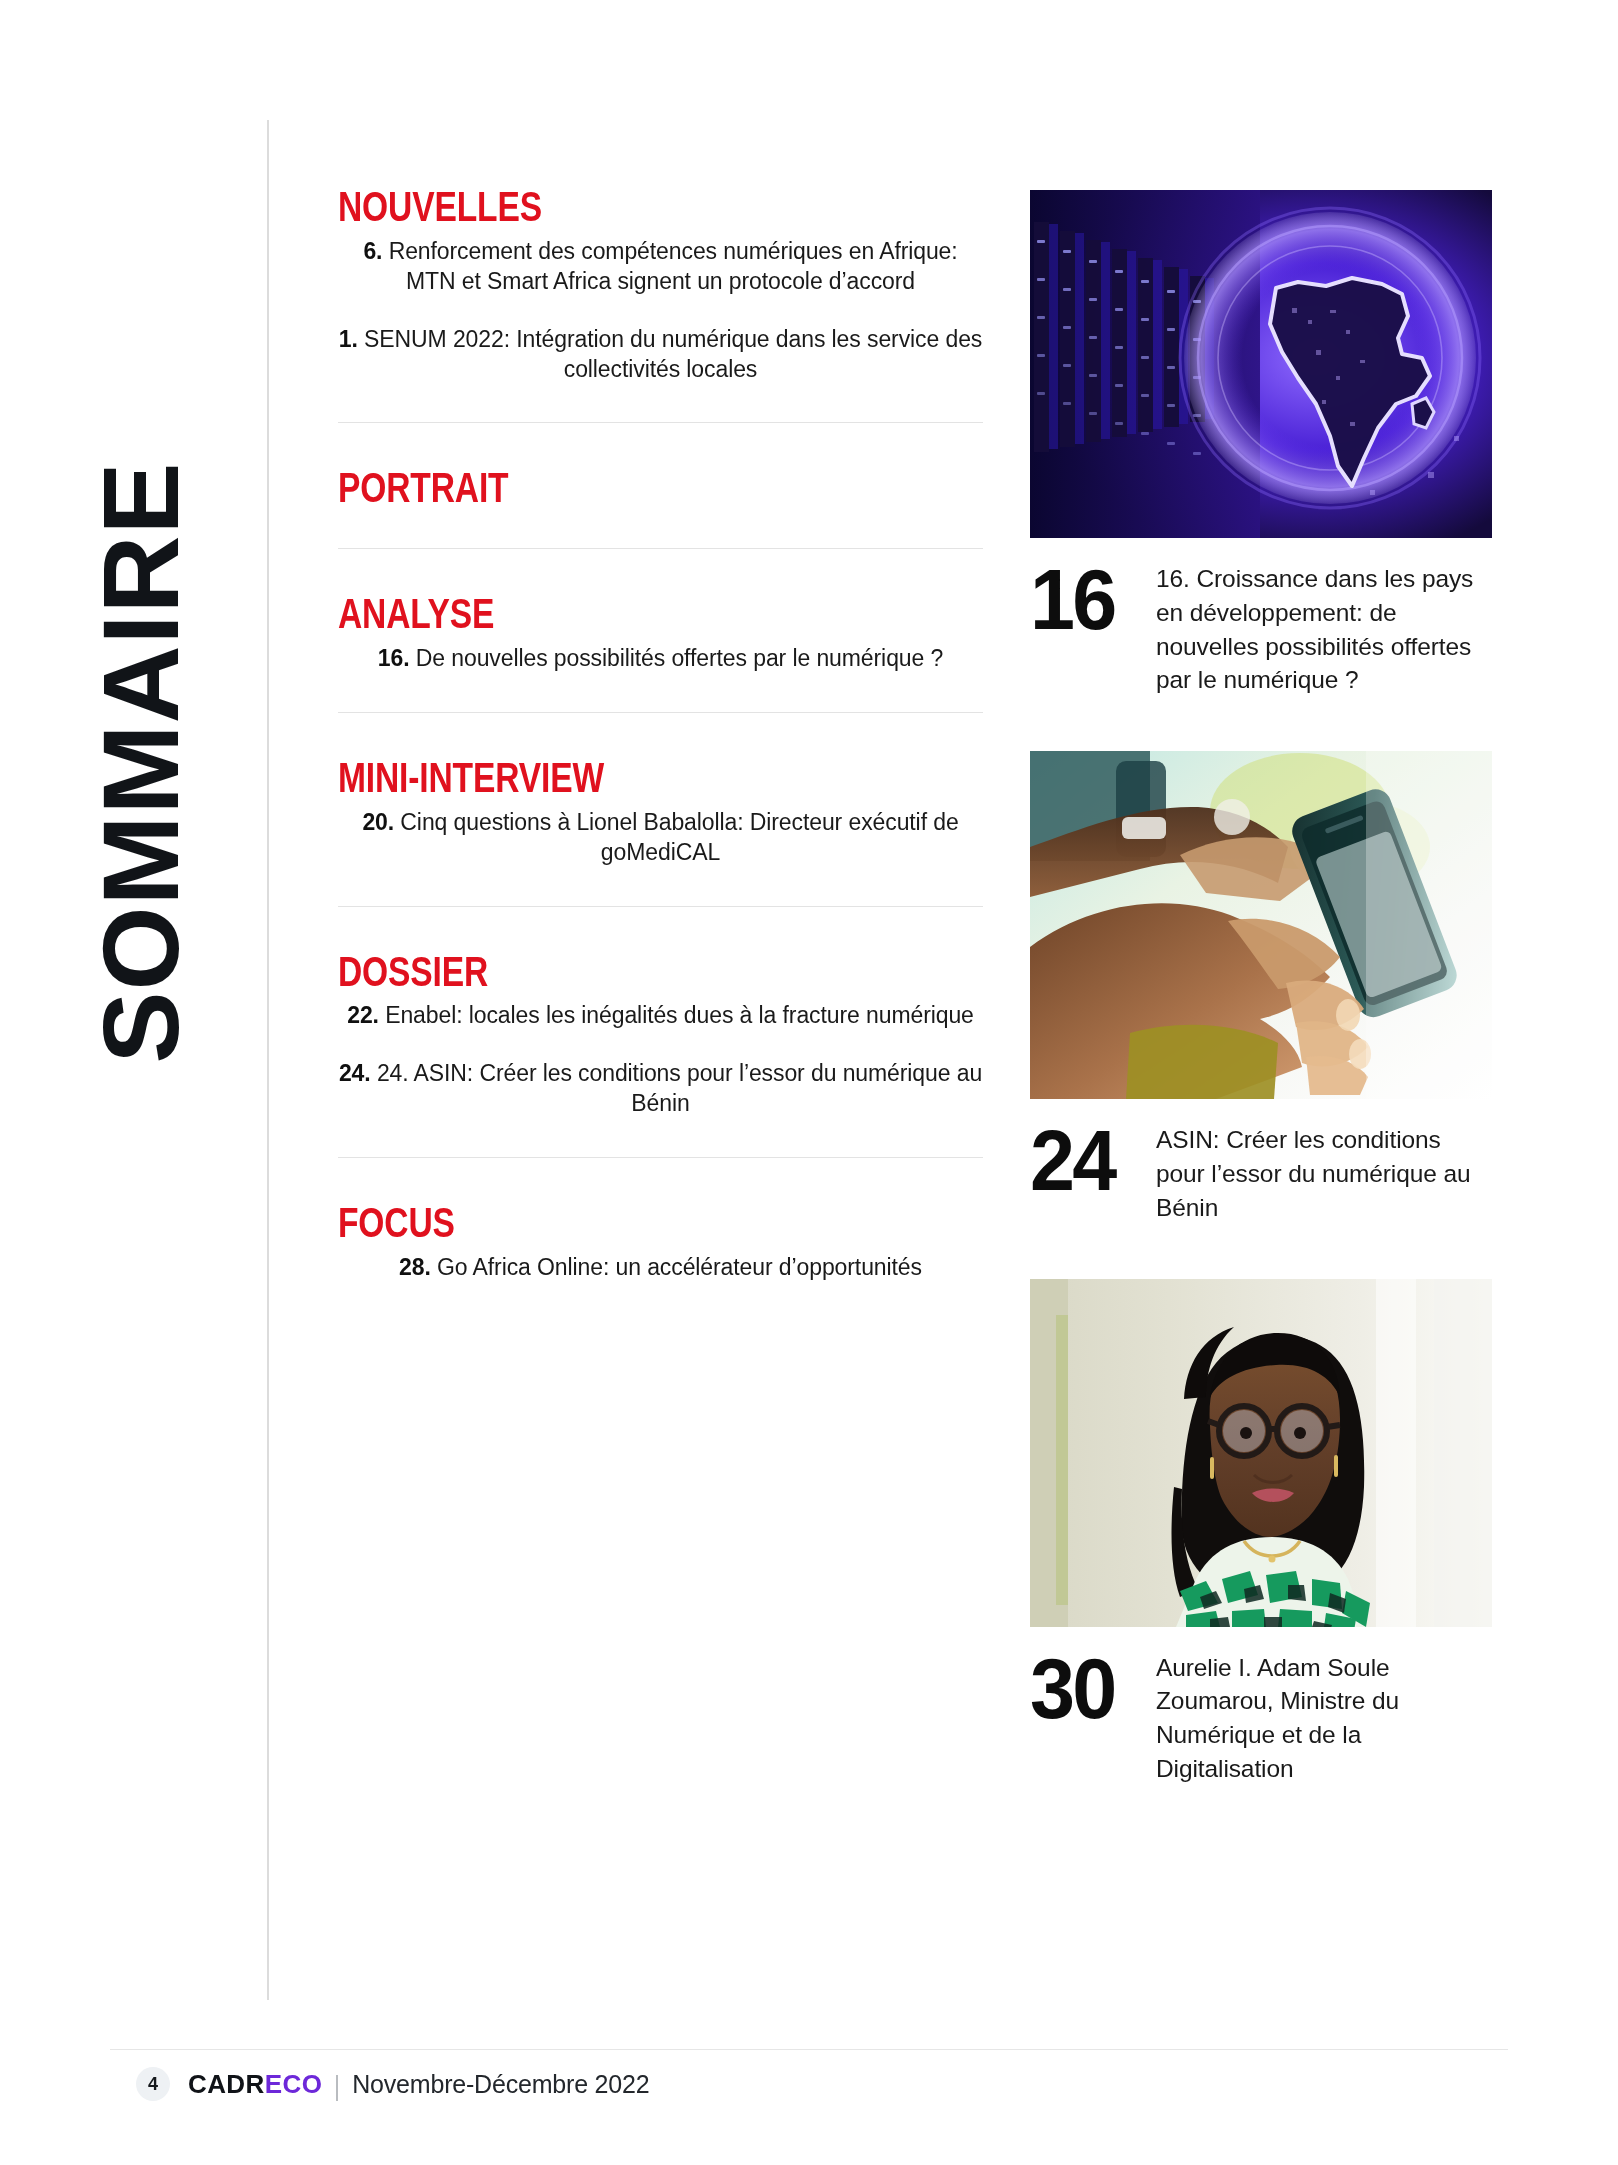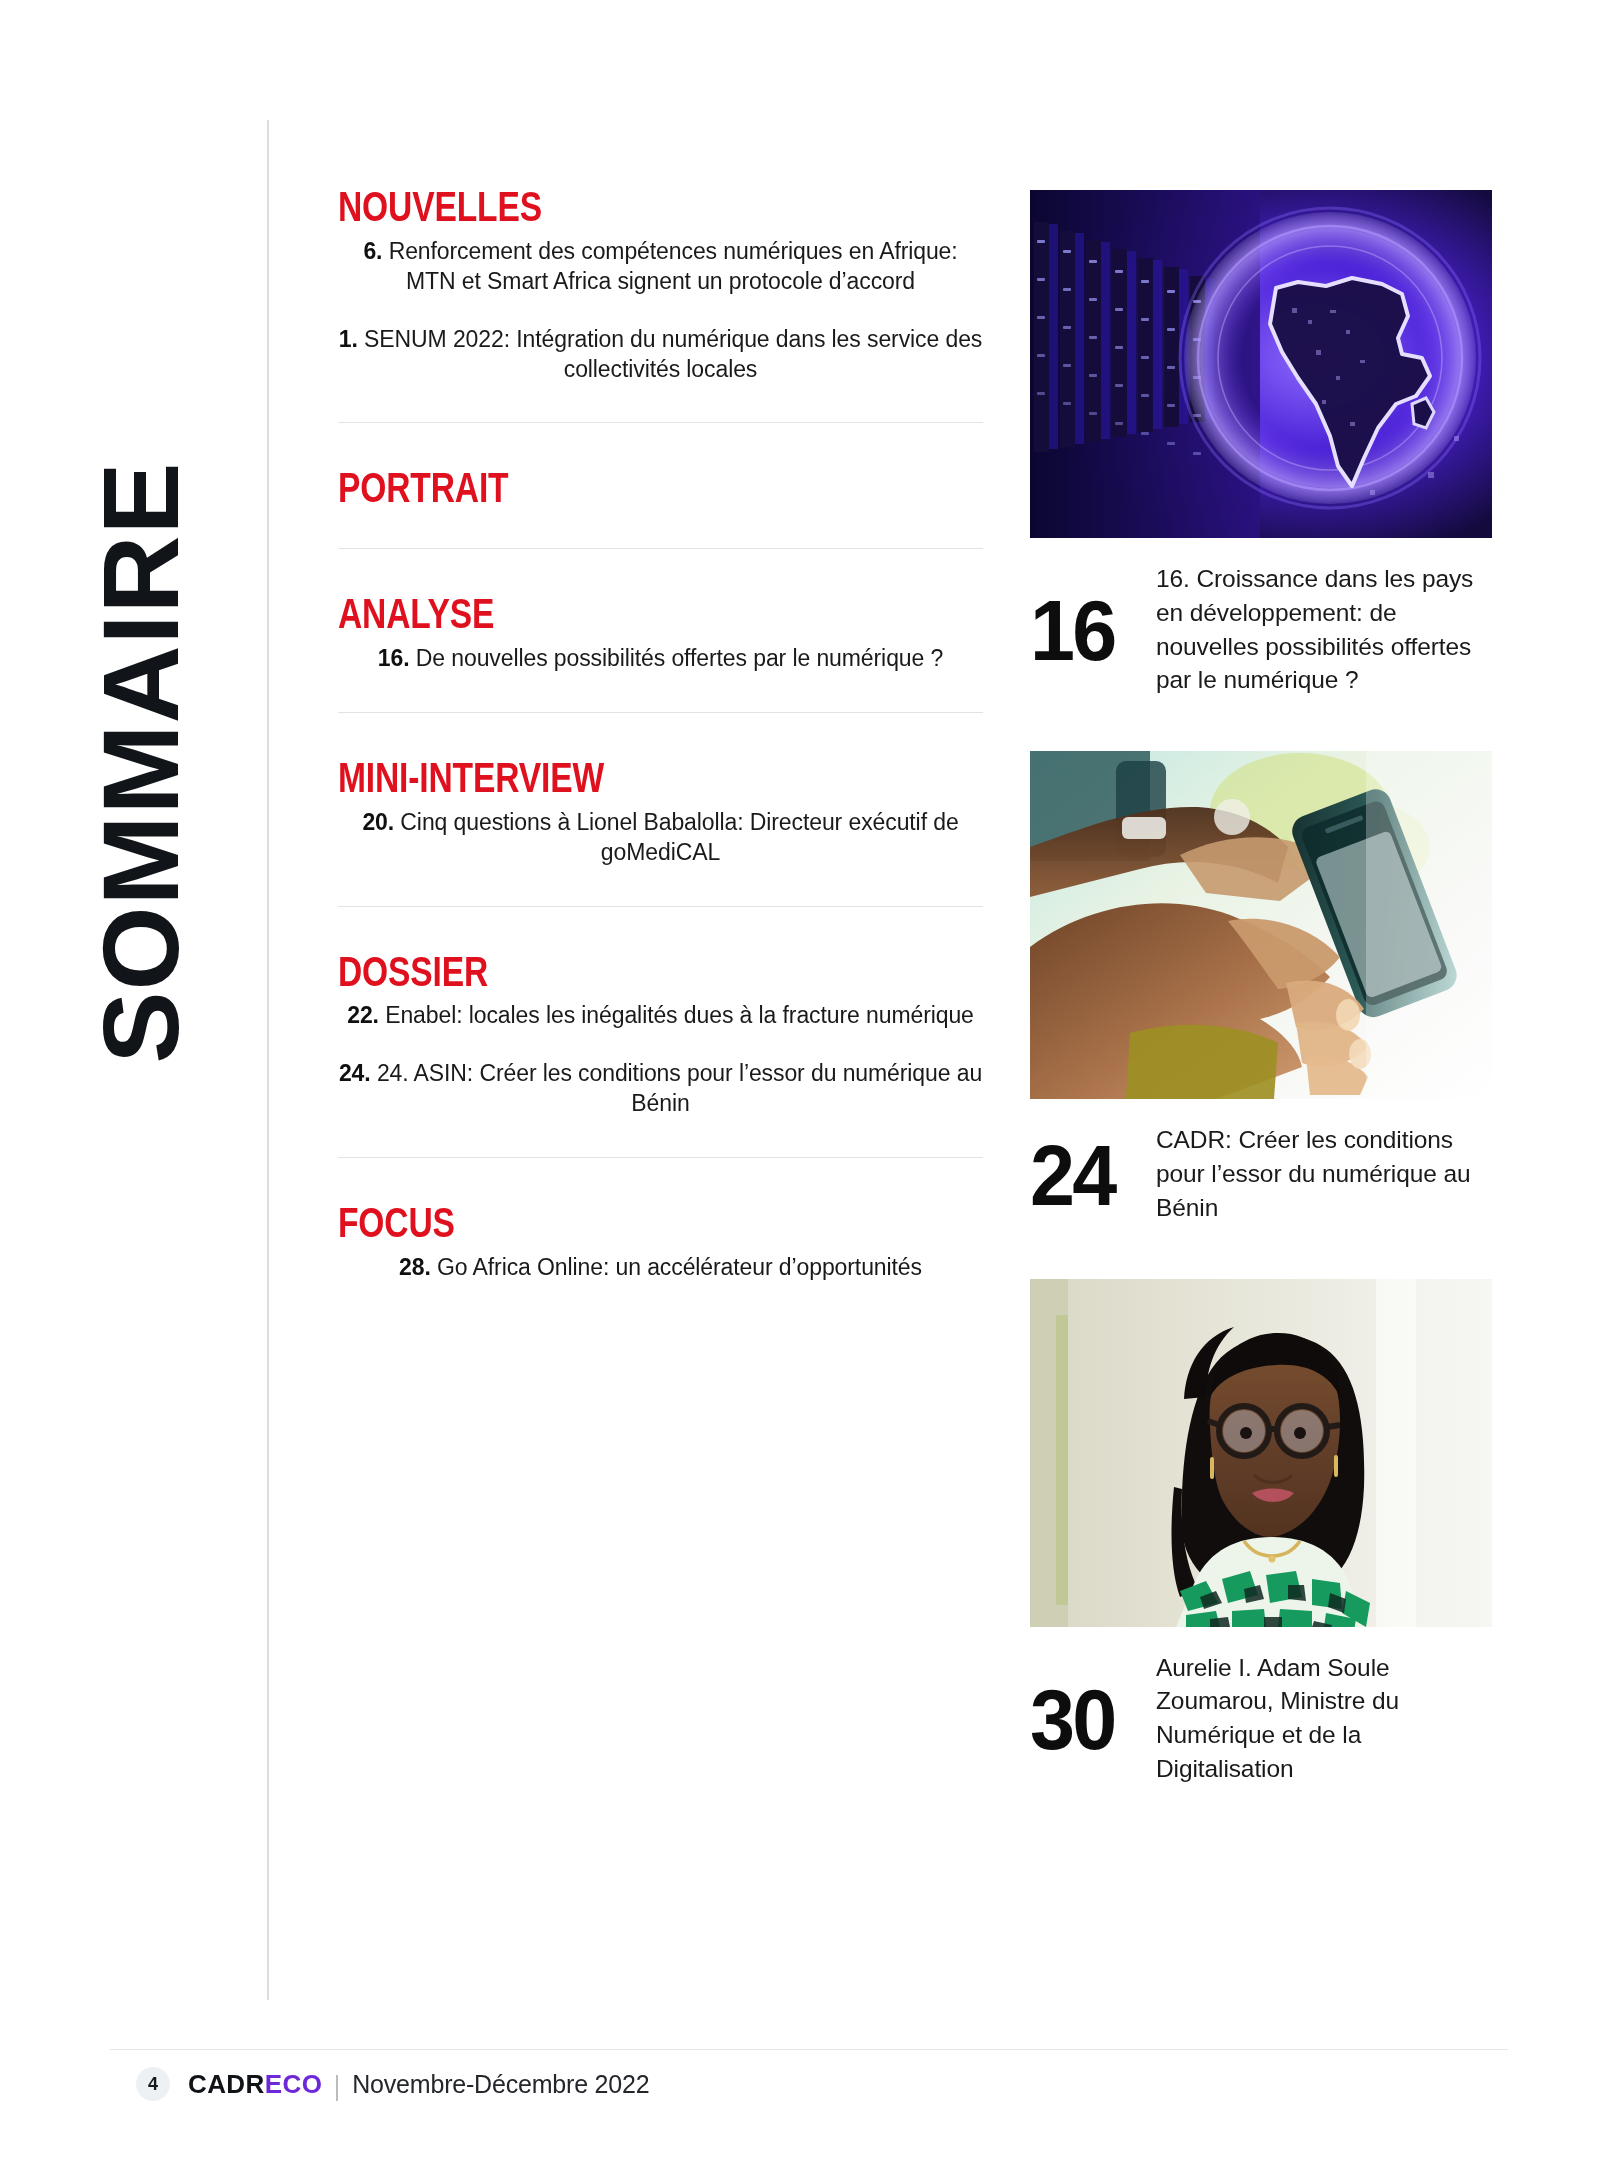--- a/index.html
+++ b/index.html
@@ -109,21 +109,21 @@
     width: 462px;
     height: 348px;
     position: relative;
     overflow: hidden;
     display: block;
   }
   .photo svg { display: block; width: 100%; height: 100%; }
 
   .cap-row {
     display: flex;
-    align-items: center;
+    align-items: flex-start;
     margin-top: 22px;
     margin-bottom: 54px;
   }
   .cap-num {
     font-family: "Liberation Sans", sans-serif;
     font-weight: 700;
     font-size: 86px;
     line-height: 0.82;
     color: #0d0d0d;
     letter-spacing: -3px;
@@ -397,21 +397,21 @@
             <path d="M266 272 C296 266 324 276 338 296 C320 314 294 320 272 312 Z" fill="#e0b587" opacity="0.95"></path>
             <path d="M276 306 C302 302 326 310 338 326 L330 344 L280 344 Z" fill="#e5bb8e" opacity="0.95"></path>
             <path d="M100 282 C150 268 208 272 248 292 L244 348 L96 348 Z" fill="#9d8f24" opacity="0.92"></path>
             <path d="M318 248 a12 16 0 1 0 0.1 0" fill="#f2d7b4" opacity="0.9"></path>
             <path d="M330 288 a11 15 0 1 0 0.1 0" fill="#f4dcbb" opacity="0.9"></path>
             <rect x="336" y="0" width="126" height="348" fill="#ffffff" opacity="0.28"></rect>
           </svg>
         </div>
         <div class="cap-row">
           <div class="cap-num">24</div>
-          <div class="cap-text">CADR: Créer les conditions pour l’essor du numérique au Bénin</div>
+          <div class="cap-text">ASIN: Créer les conditions pour l’essor du numérique au Bénin</div>
         </div>
       </div>
       <div class="media-block">
         <div class="photo" role="img" aria-label="Portrait d’une femme portant des lunettes et une robe à motifs verts">
           <svg viewBox="0 0 462 348" preserveAspectRatio="none" xmlns="http://www.w3.org/2000/svg">
             <defs>
               <linearGradient id="bgp" x1="0" y1="0" x2="1" y2="0">
                 <stop offset="0%" stop-color="#d9d8c6"></stop>
                 <stop offset="30%" stop-color="#e2e1d2"></stop>
                 <stop offset="72%" stop-color="#efeee6"></stop>

